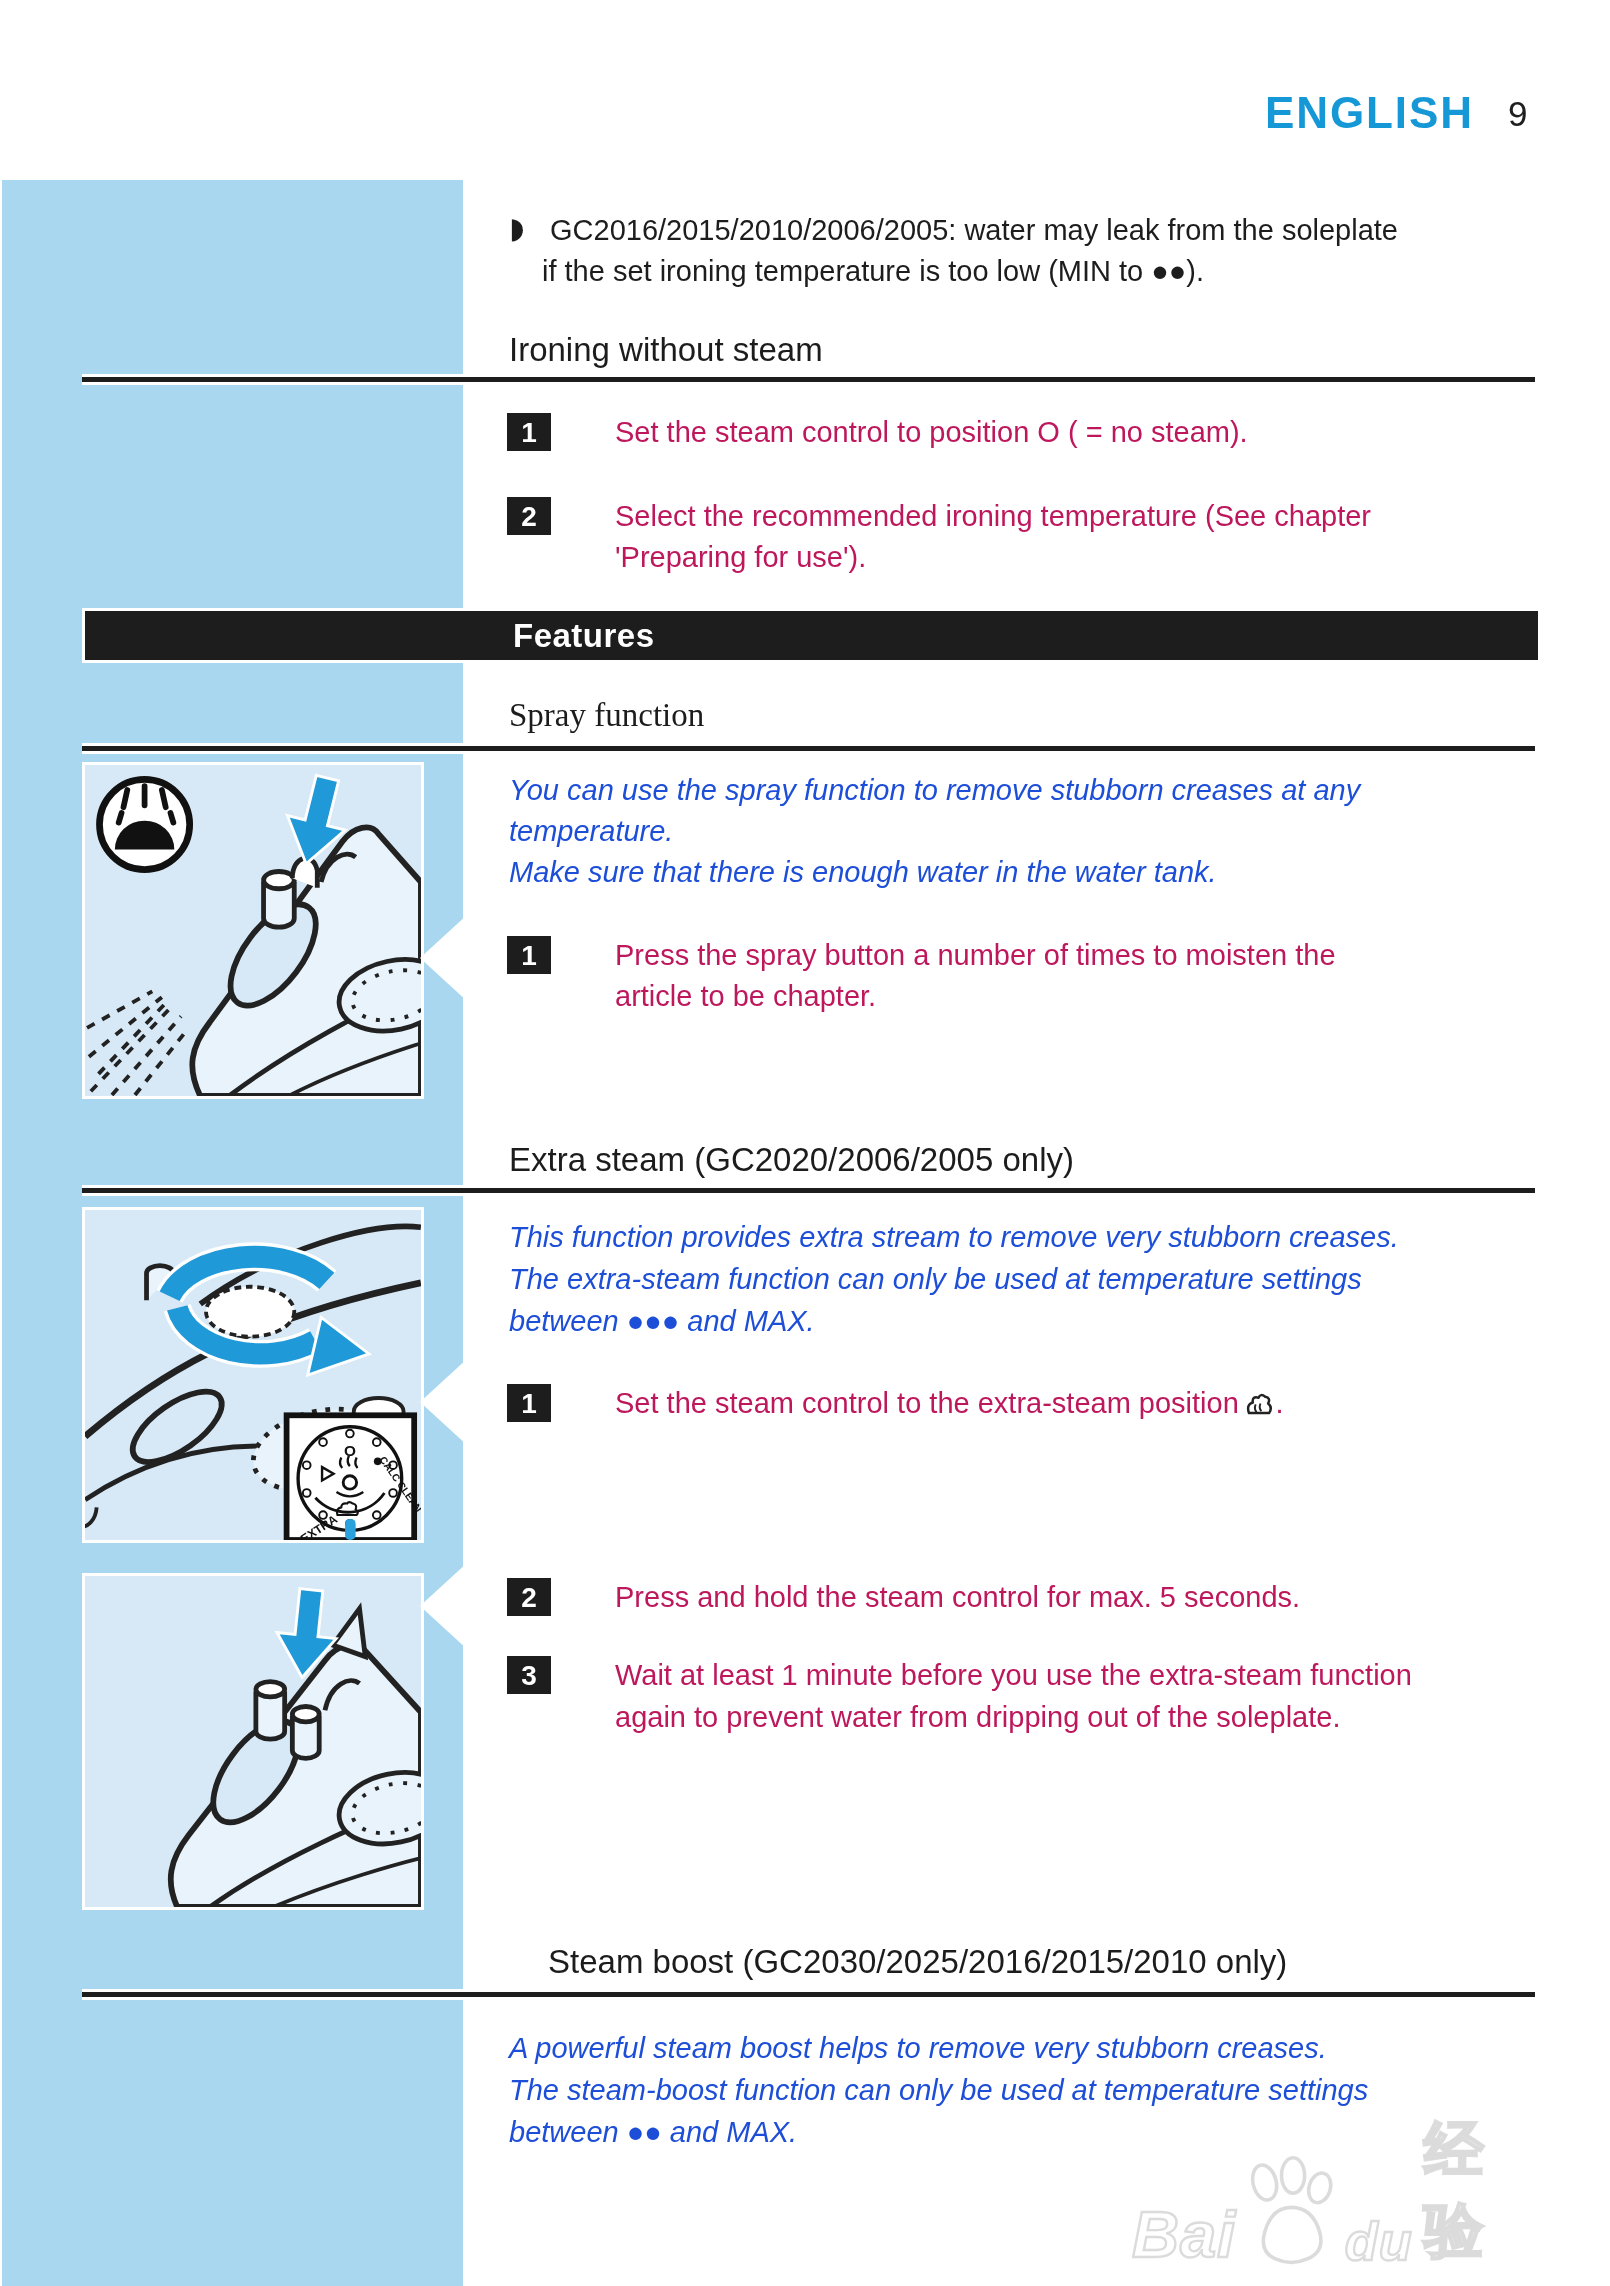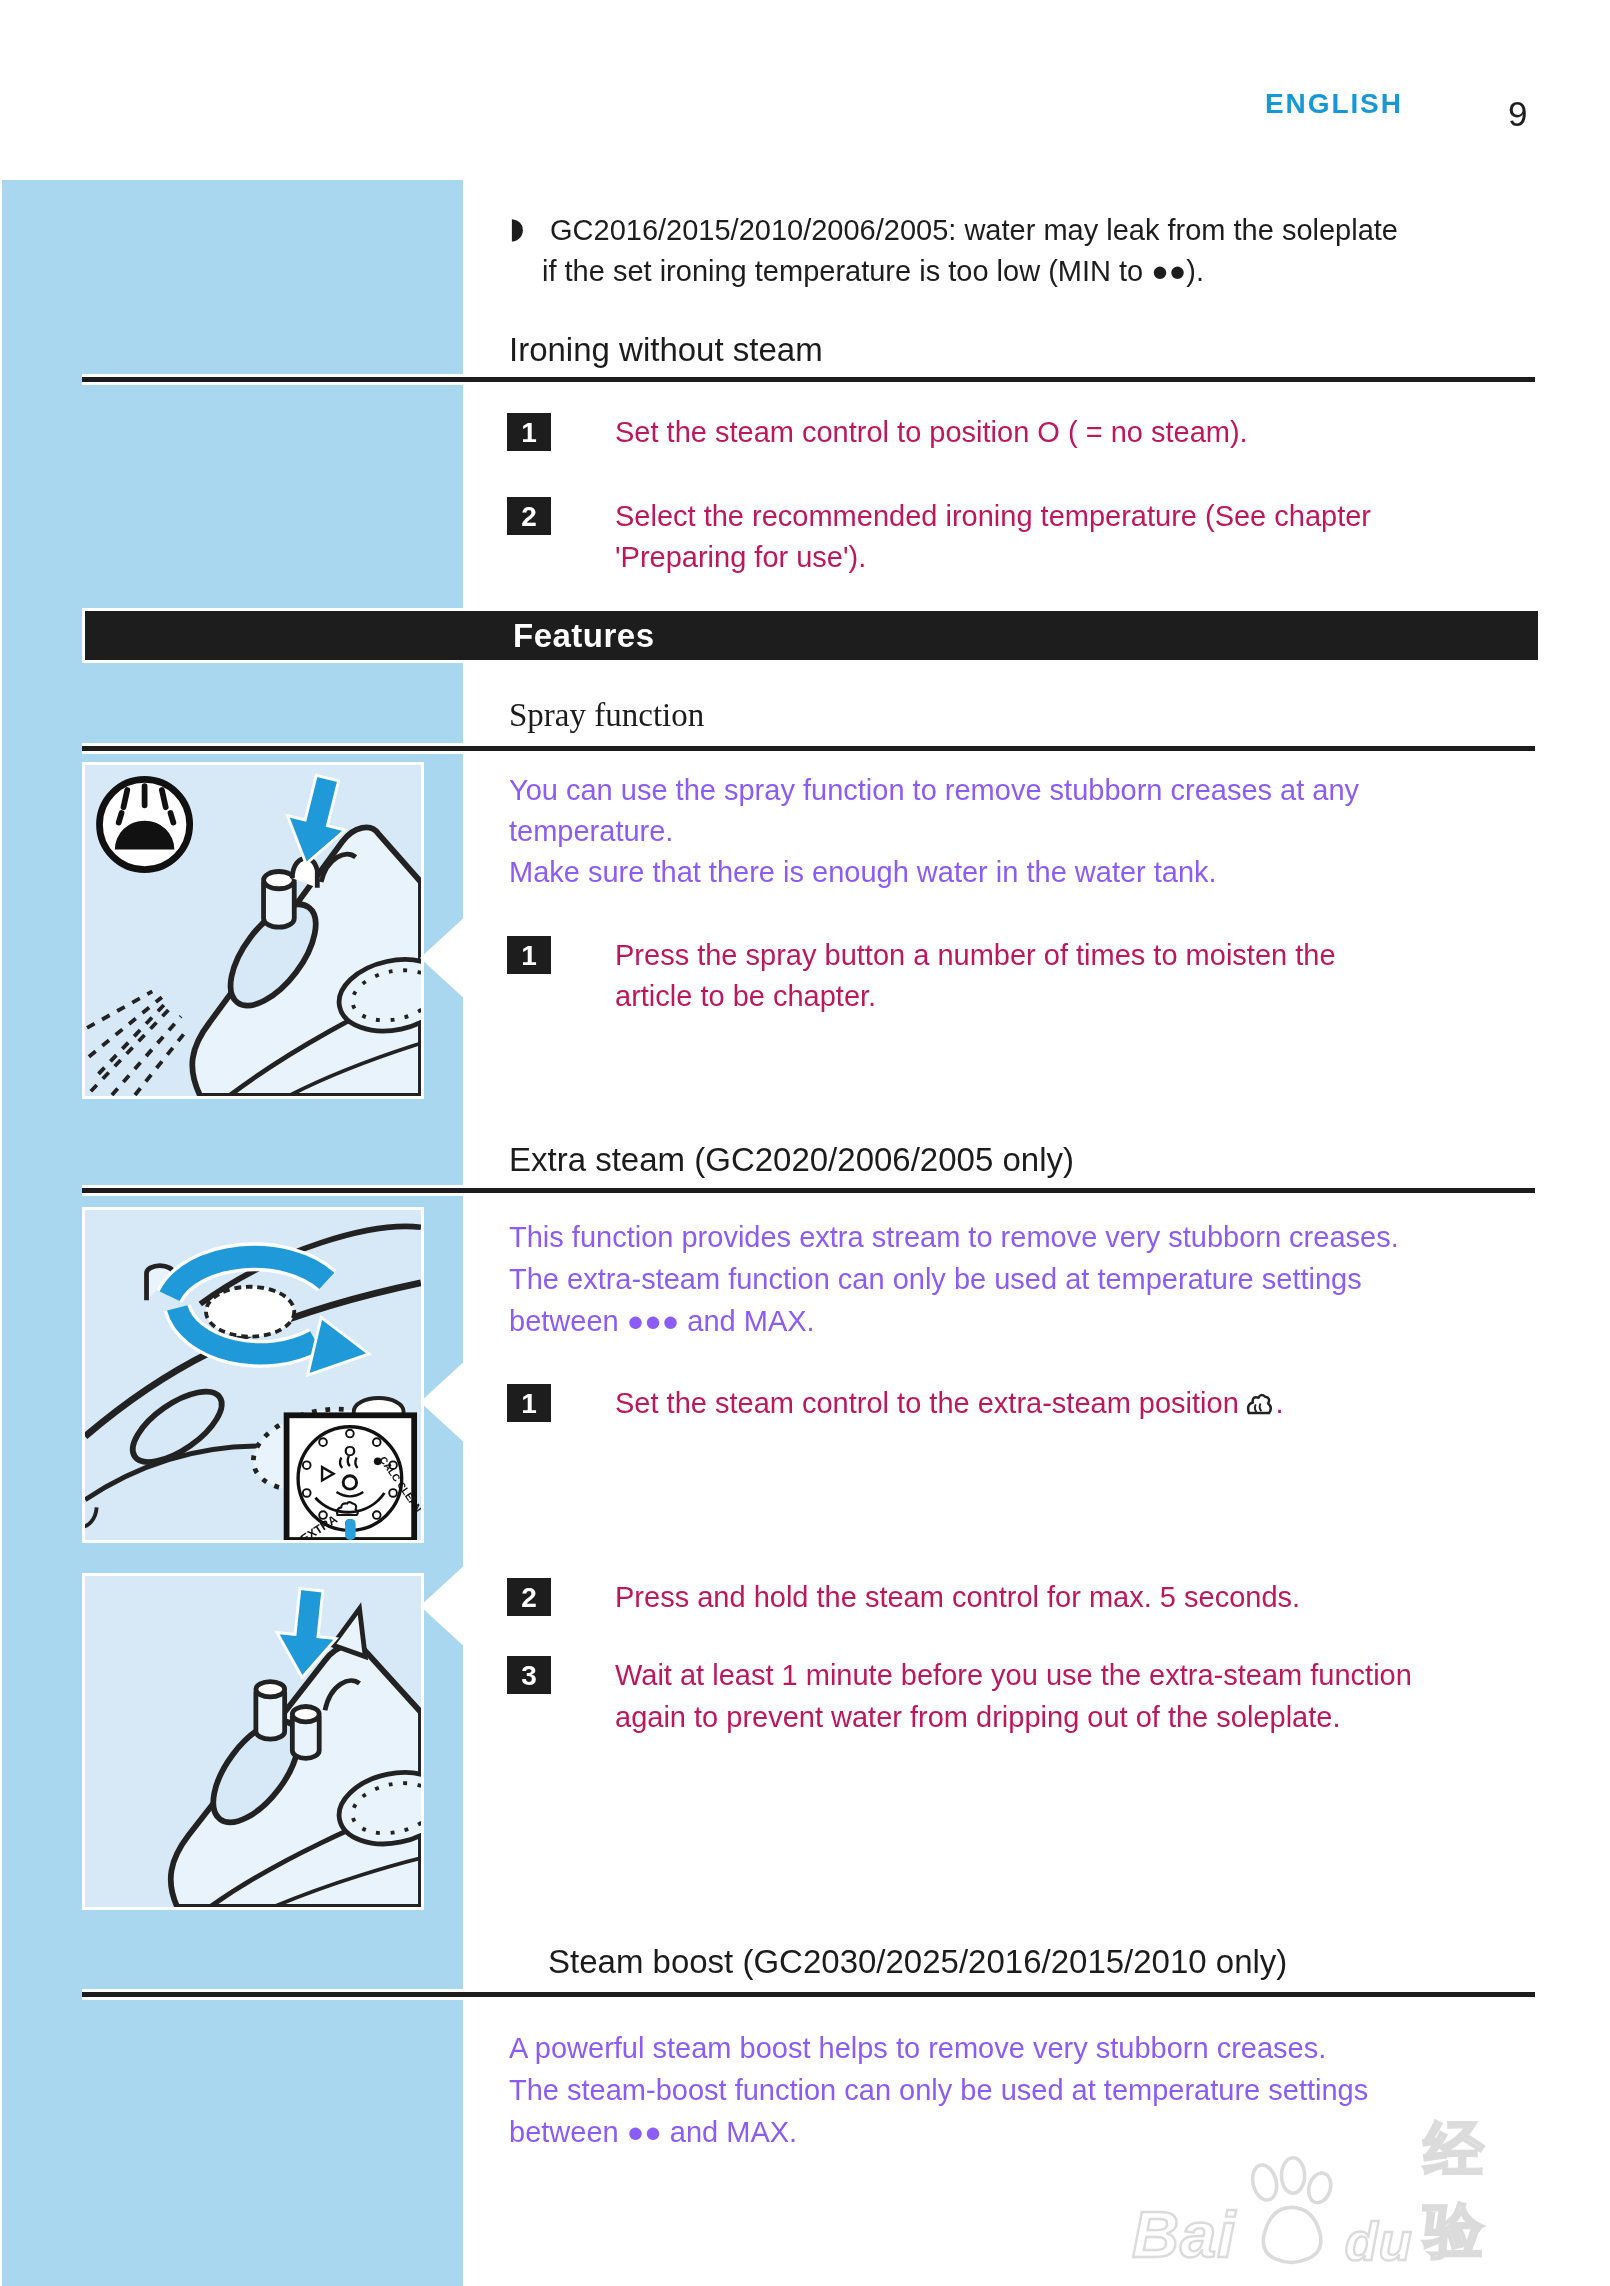--- a/index.html
+++ b/index.html
@@ -7,25 +7,25 @@
         font-family:"Liberation Sans","DejaVu Sans",sans-serif;color:#1f1f1f;}
   .abs{position:absolute;}
   
   #sidebar{left:1.9px;top:180px;width:461px;height:2107px;background:#A9D7EF;z-index:1;}
   
   .rule{left:82px;width:1453px;height:4.8px;background:#1d1d1d;border-top:3.8px solid #fff;border-bottom:3.8px solid #fff;z-index:3;}
   
   #features-bar{left:82px;top:608px;width:1453px;height:49px;background:#1d1d1d;border:3.8px solid #fff;z-index:3;box-sizing:content-box;}
   #features-bar .label{position:absolute;left:428px;top:5.8px;color:#fff;font-size:33px;font-weight:bold;letter-spacing:0.5px;}
   
-  #lang{left:1265px;top:88px;font-size:28px;font-weight:bold;color:#1798D6;letter-spacing:1.9px;z-index:4;}
+  #lang{left:1265px;top:88px;font-size:44px;font-weight:bold;color:#1798D6;letter-spacing:1.9px;z-index:4;}
   #pageno{left:1508px;top:94px;font-size:35px;color:#1f1f1f;z-index:4;}
   
   .h{left:509px;font-size:33px;color:#1c1c1c;white-space:nowrap;z-index:4;}
-  .para{left:509px;font-size:29px;line-height:42px;color:#8b5cf6;white-space:nowrap;z-index:4;}
+  .para{left:509px;font-size:29px;line-height:42px;color:#1d4ed8;white-space:nowrap;z-index:4;font-style:italic;}
   .bullet-glyph{position:absolute;left:0;top:-1.9px;font-size:29px;color:#1d1d1d;font-family:"DejaVu Sans",sans-serif;}
   #intro{left:509px;top:210px;font-size:29px;line-height:41px;color:#1d1d1d;white-space:nowrap;z-index:4;}
   #intro .l1{margin-left:41px;}
   #intro .l2{margin-left:33px;}
   .badge{position:absolute;left:507px;width:44px;height:38px;background:#1d1d1d;color:#fff;
          font-size:28px;font-weight:bold;text-align:center;line-height:39px;z-index:4;}
   .stepline{position:absolute;left:615px;font-size:29px;line-height:38px;color:#be185d;white-space:nowrap;z-index:4;}
   
   .imgbox{left:82px;width:336px;border:3.8px solid #ffffff;background:#D7E9F6;z-index:2;}
   .notch{width:0;height:0;border-top:44px solid transparent;border-bottom:44px solid transparent;border-right:48px solid #ffffff;z-index:3;left:420px;}

